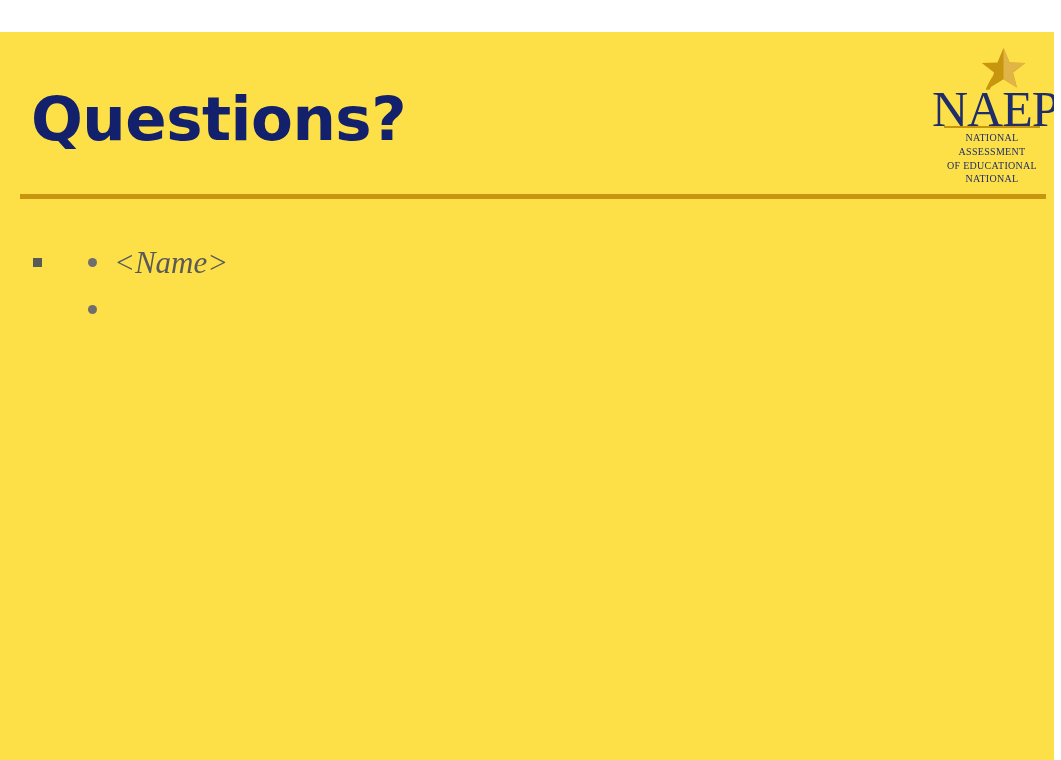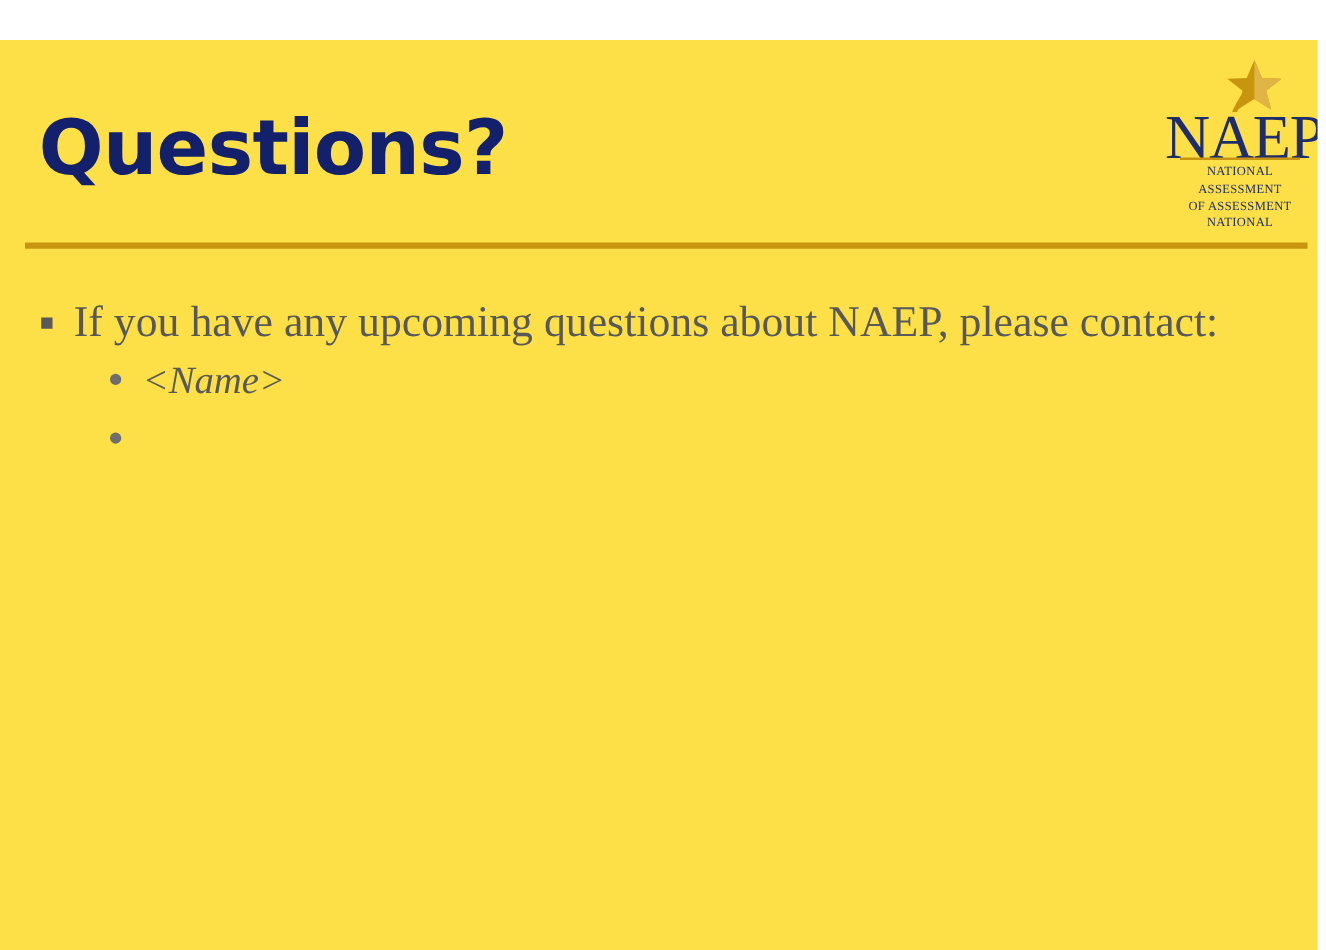--- a/index.html
+++ b/index.html
@@ -158,30 +158,29 @@
   <div class="logo">
     <svg class="logo-star" viewBox="0 0 54 44">
       <path d="M27.5 2 L33.6 16.4 L49.2 17.0 L37.0 26.6 L40.9 41.6 L27.5 33.2 L14.1 41.6 L18.0 26.6 L5.8 17.0 L21.4 16.4 Z" fill="#C8960E"></path>
       <path d="M27.5 2 L33.6 16.4 L49.2 17.0 L37.0 26.6 L40.9 41.6 L27.5 33.2 Z" fill="#E0B445"></path>
       <path d="M18.6 27.6 C14.5 33.5 11.5 39.0 9.6 43.8 L13.6 43.8 C16.0 38.6 19.0 33.2 22.6 28.0 Z" fill="#C8960E"></path>
     </svg>
     <div class="logo-word">NAEP</div>
     <div class="logo-divider"></div>
     <div class="logo-tagline">
       <div>NATIONAL ASSESSMENT</div>
-      <div>OF ASSESSMENT</div>
+      <div>OF EDUCATIONAL</div>
       <div>NATIONAL</div>
     </div>
   </div>
 
   <div class="body-block">
     <ul class="lvl1">
       <li class="lvl1-item">
         <span class="sq-bullet"></span>
-        <span>If you have any upcoming questions about NAEP, please contact:</span>
         <ul class="lvl2">
           <li class="lvl2-item">
             <span class="rd-bullet"></span>
             <span>&lt;Name&gt;</span>
           </li>
           <li class="lvl2-item">
             <span class="rd-bullet"></span>
           </li>
         </ul>
       </li>

